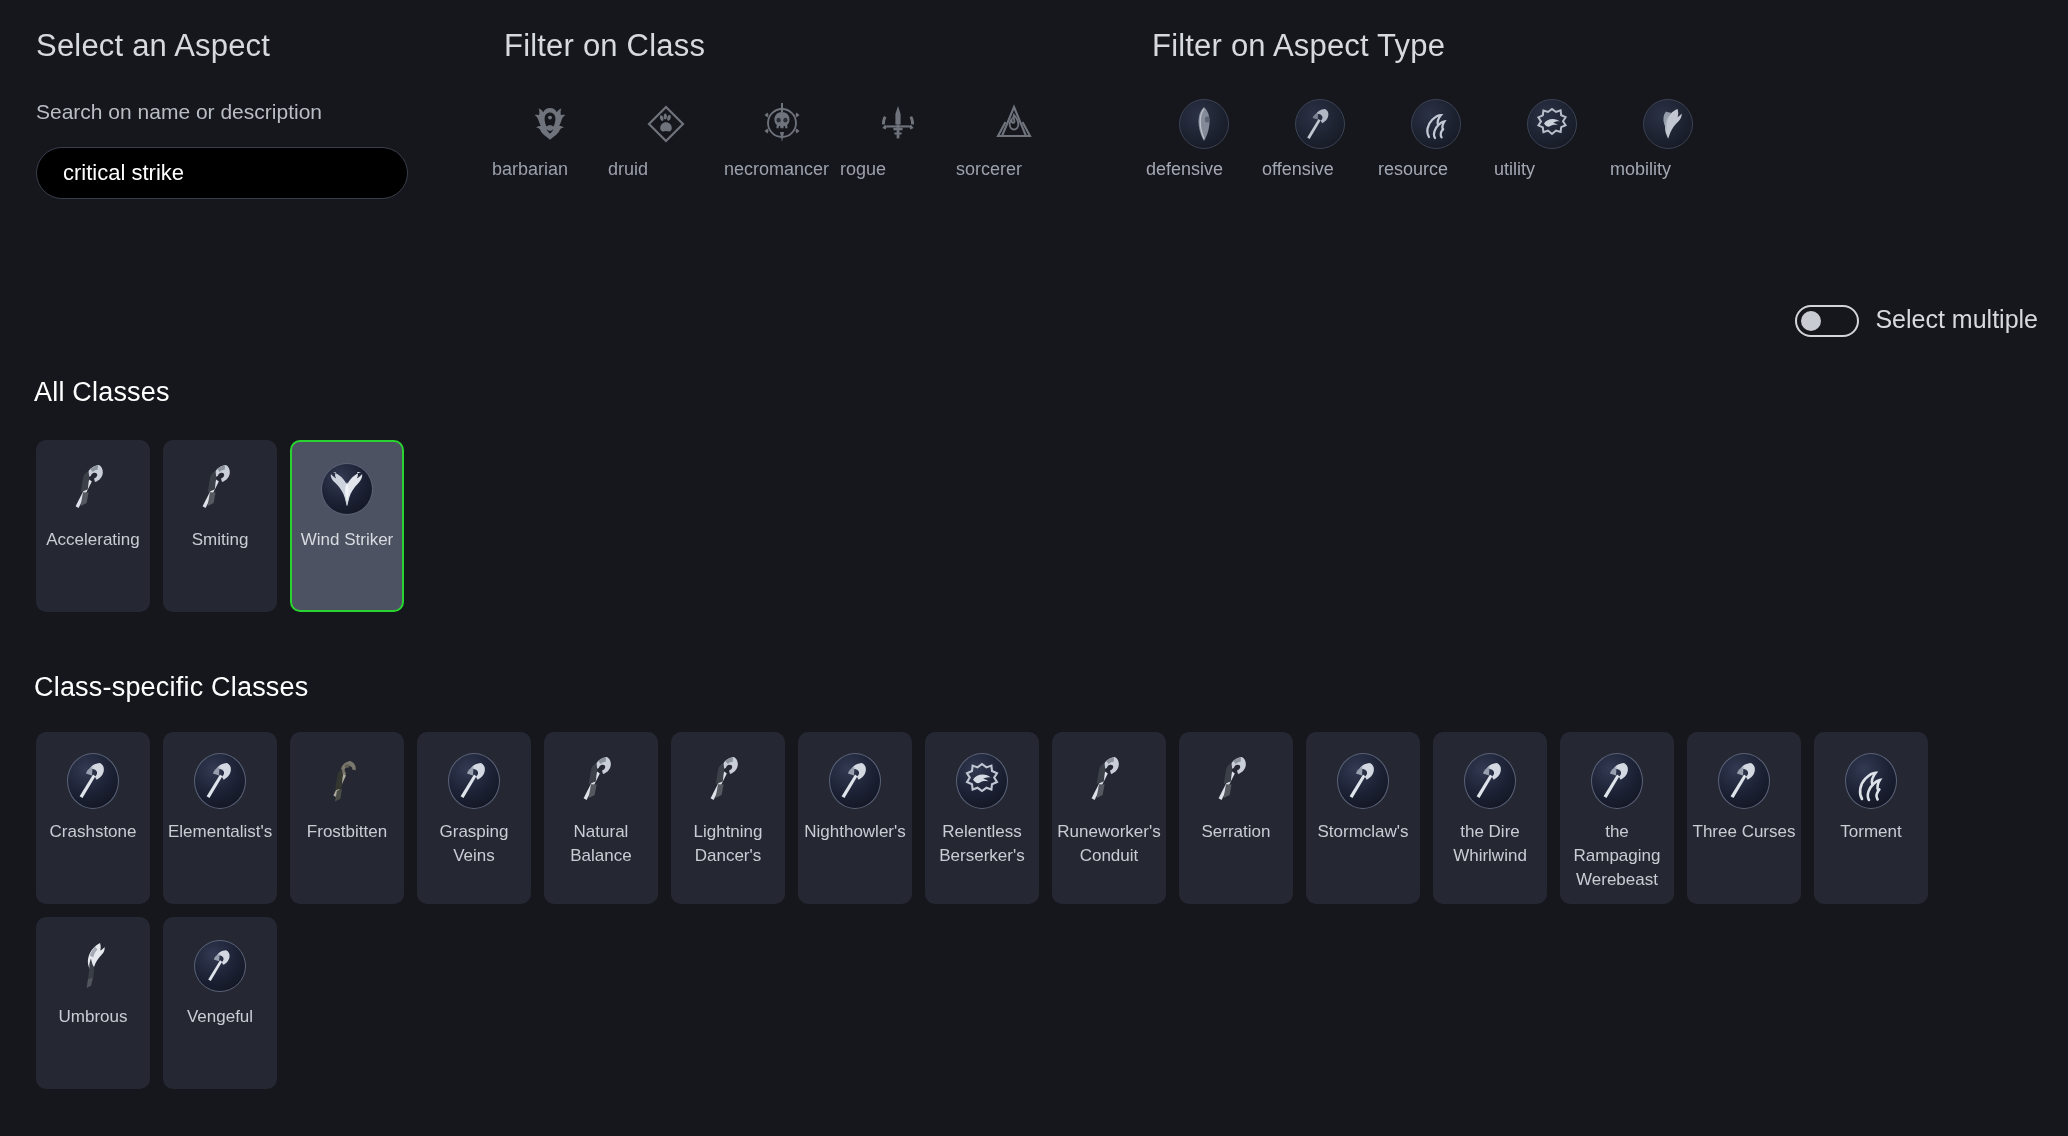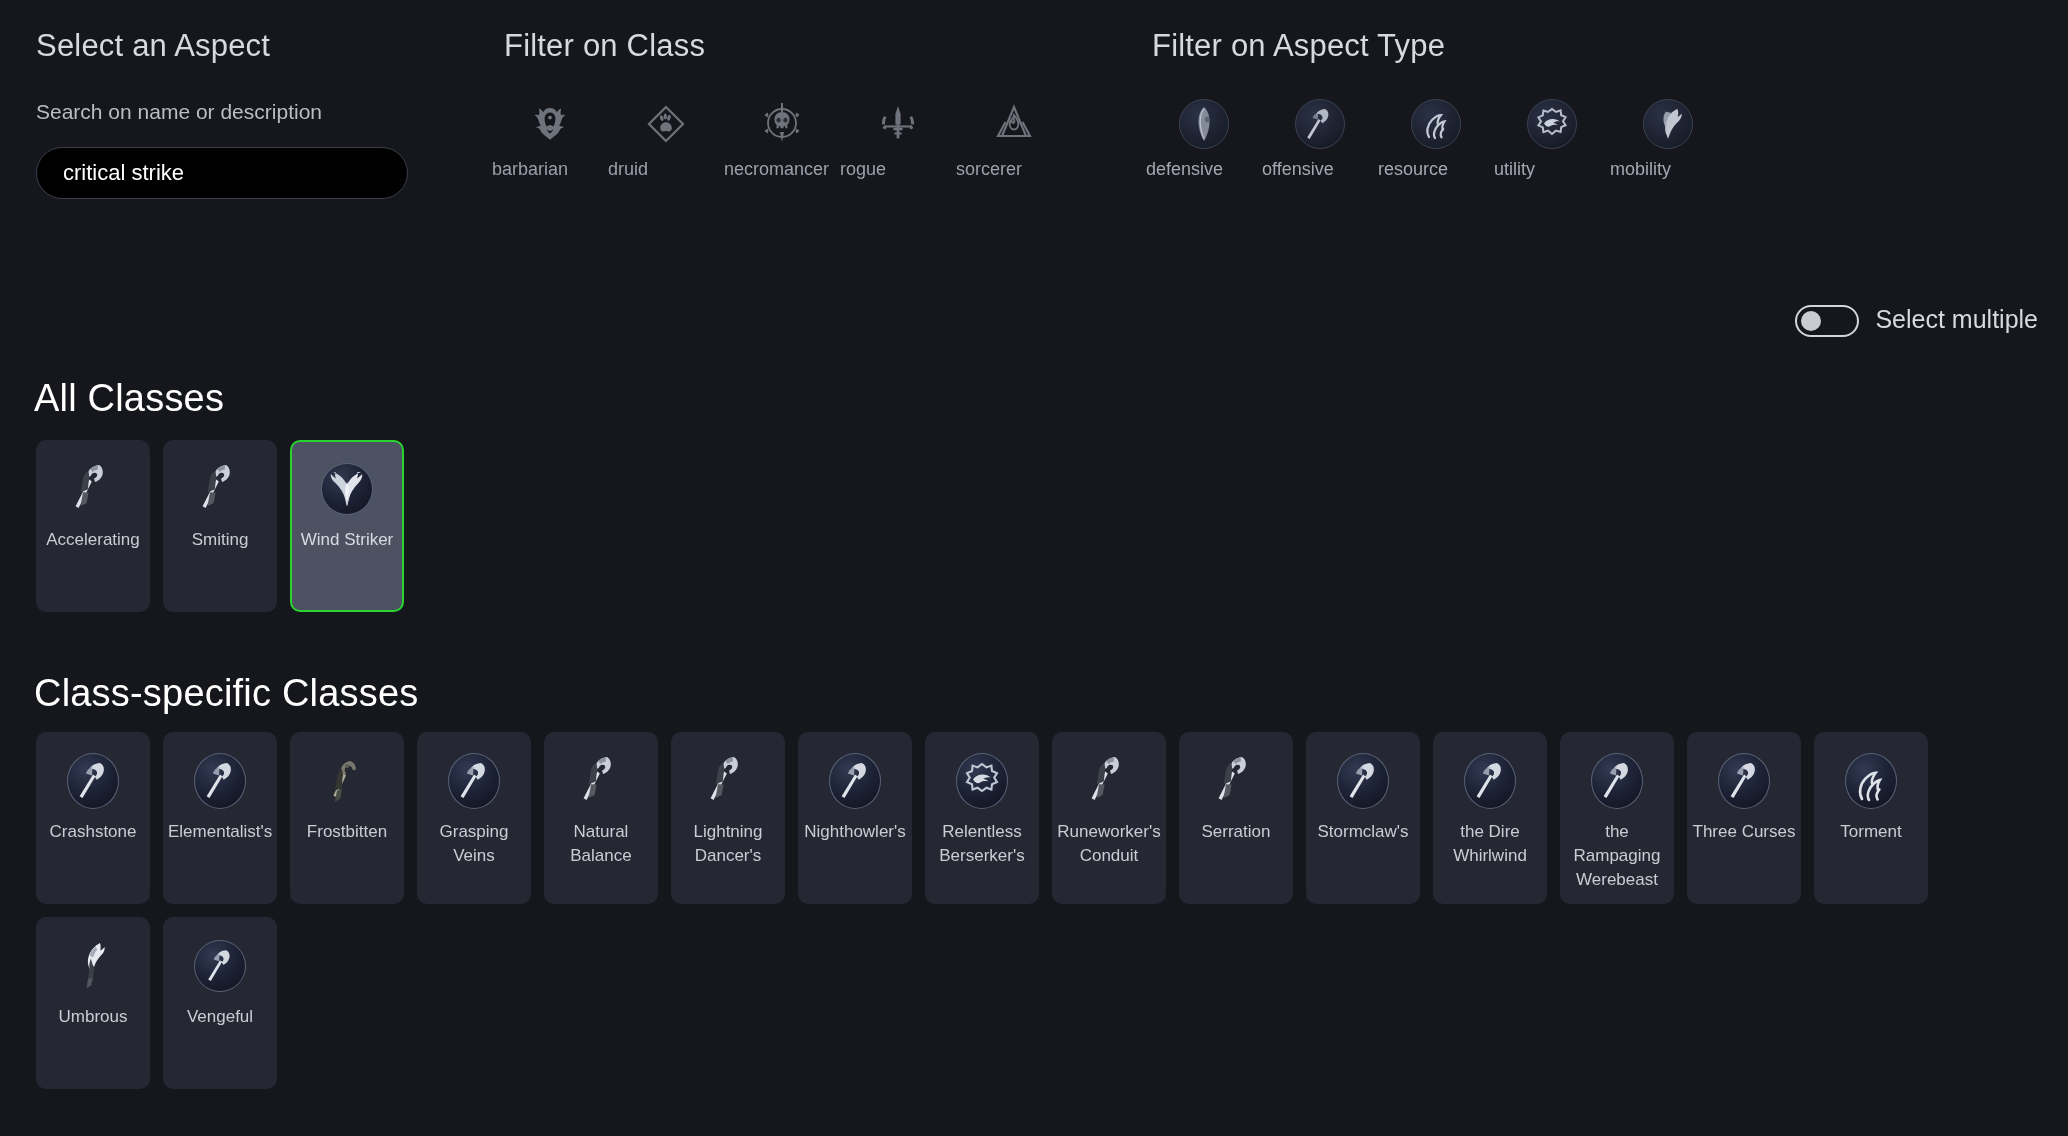--- a/index.html
+++ b/index.html
@@ -70,21 +70,21 @@
   .toggle {
     width: 64px; height: 32px; border-radius: 17px;
     border: 2px solid #d2d5da; background: #15171c;
     display: flex; align-items: center; padding: 0 4px; cursor: pointer;
   }
   .toggle .knob { width: 20px; height: 20px; border-radius: 50%; background: #c8ccd2; }
   .multi-label { font-size: 25px; color: #d6d9de; white-space: nowrap; }
 
   
   .section-title {
-    position: absolute; font-size: 38px; color: #ffffff; font-weight: 400;
+    position: absolute; font-size: 27px; color: #ffffff; font-weight: 400;
     letter-spacing: .2px; white-space: nowrap;
   }
   #t-all { left: 34px; top: 377px; }
   #t-cls { left: 34px; top: 672px; }
 
   
   .grid {
     position: absolute; display: flex; flex-wrap: wrap;
     gap: 13px;
   }

